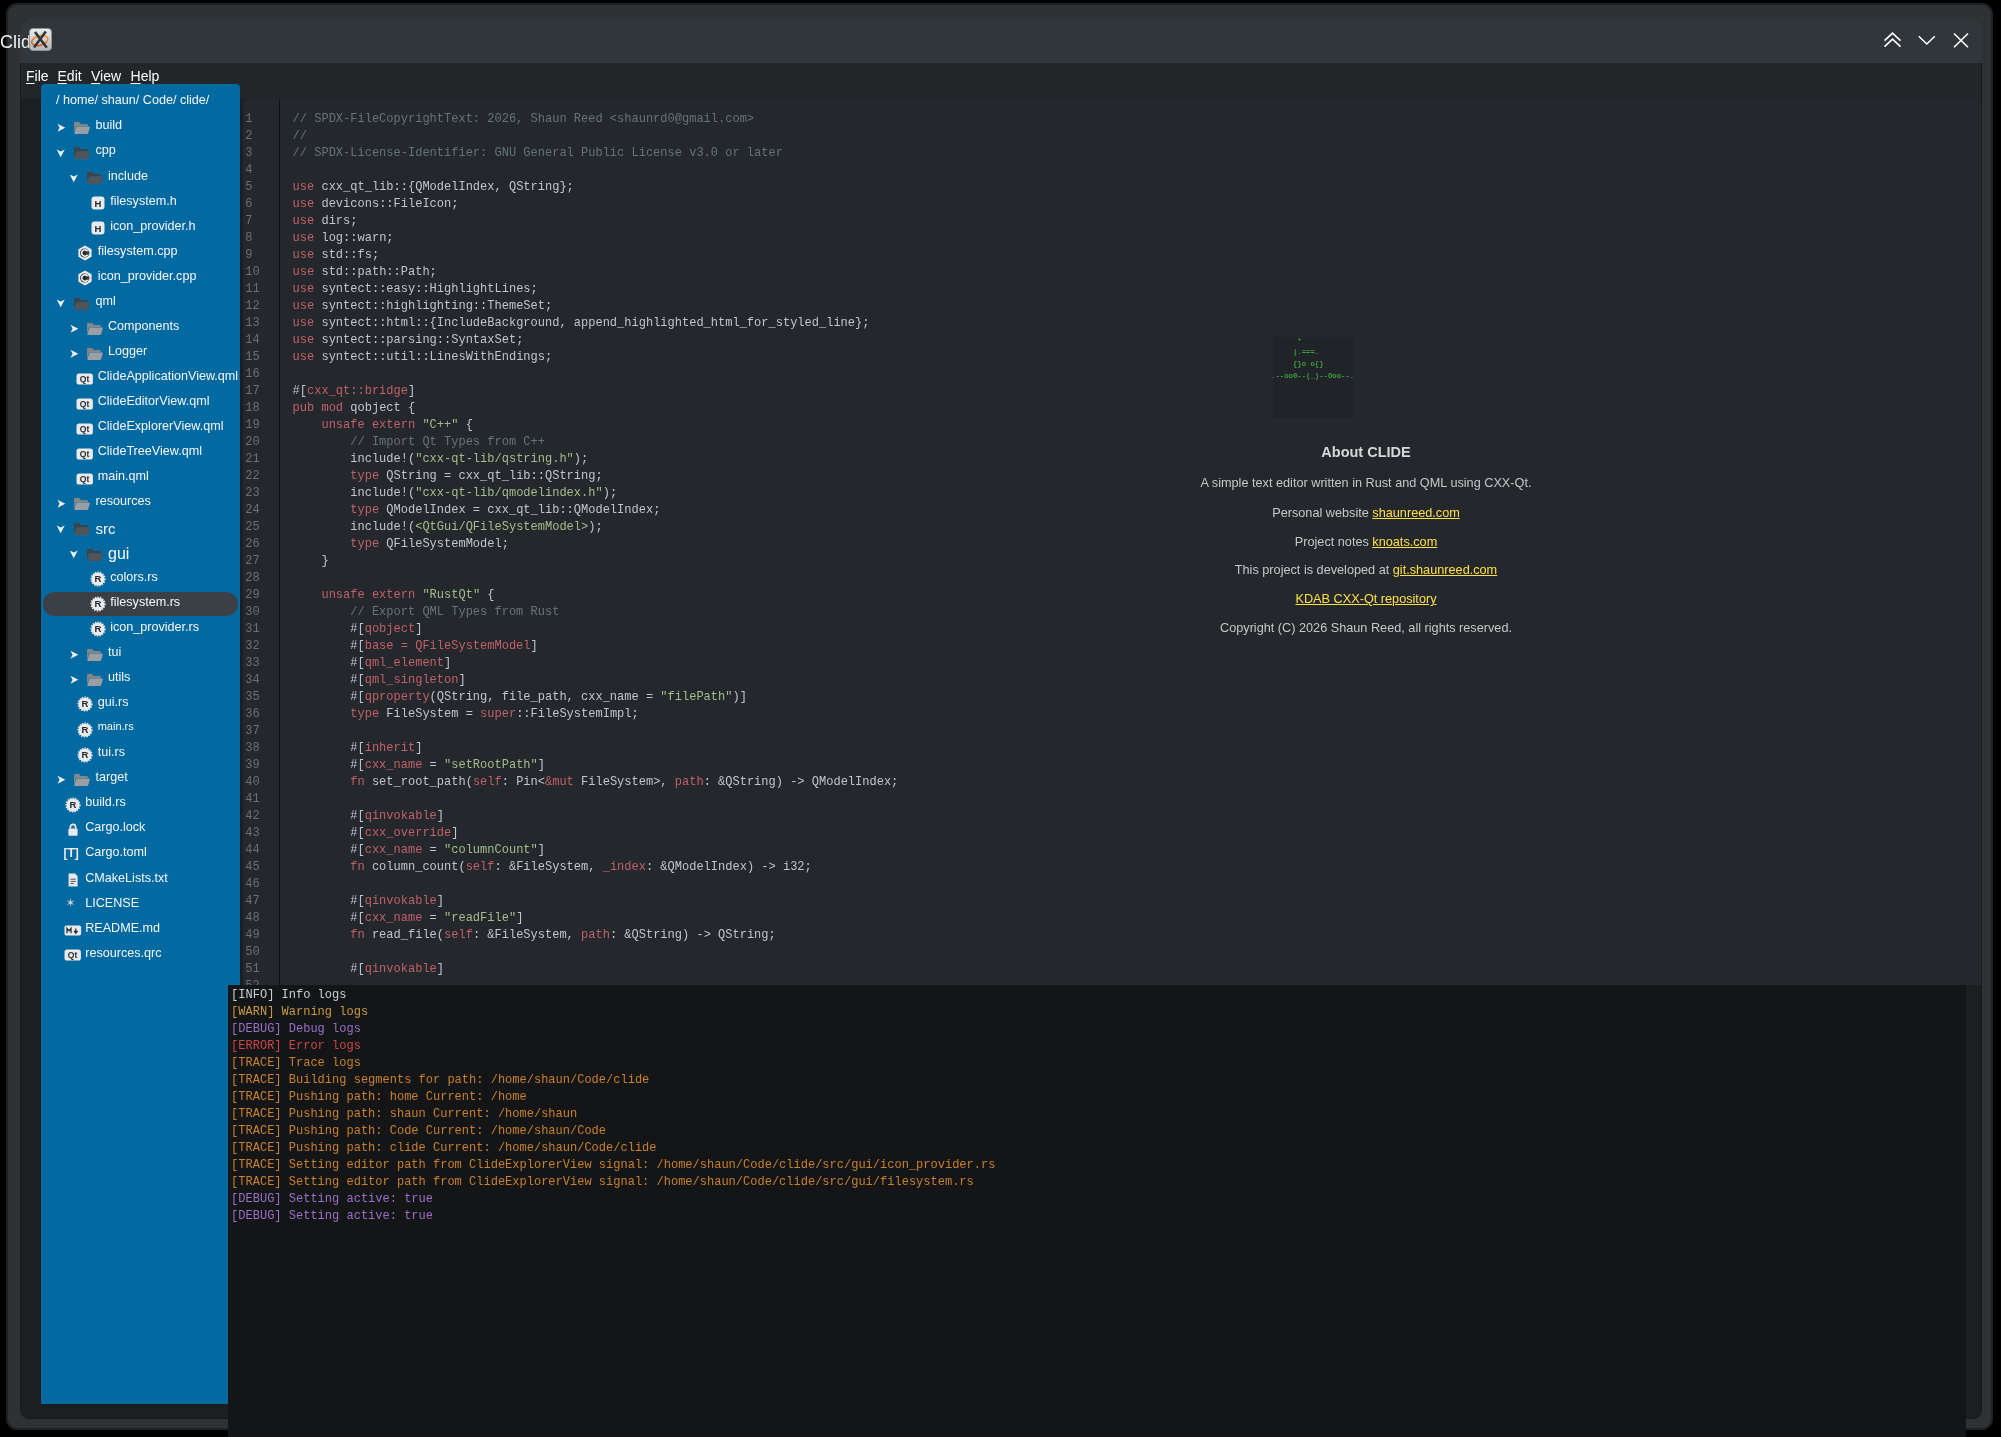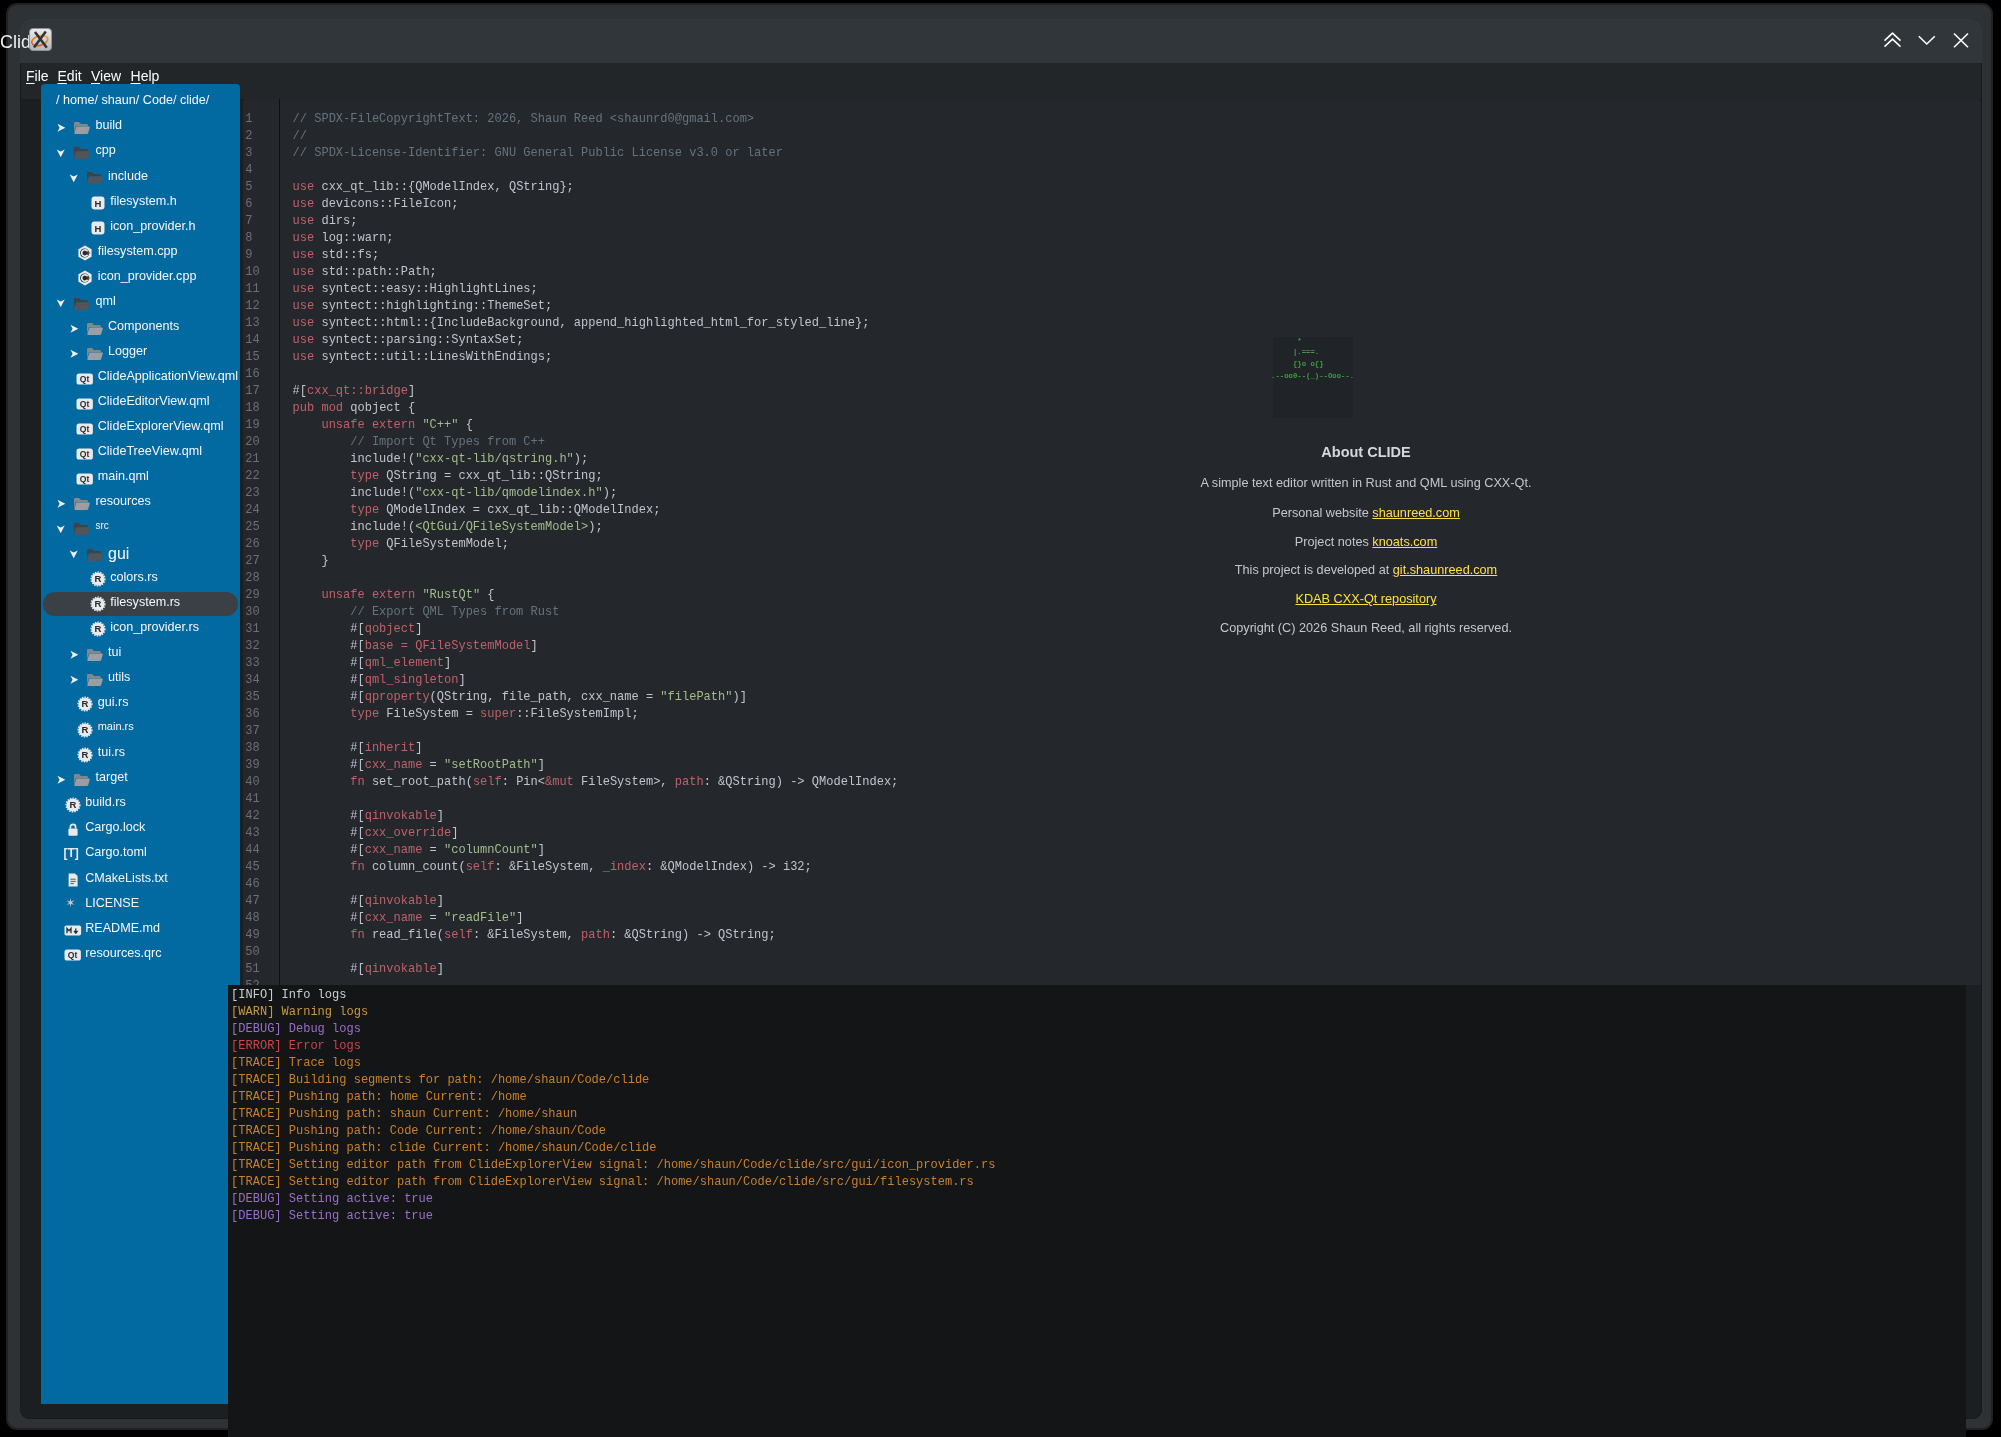--- a/index.html
+++ b/index.html
@@ -177,21 +177,21 @@
         <path d="M3.4 14.1 Q2.1 14.1 2.4 12.9 L4 7.5 Q4.3 6.4 5.5 6.4 H16.9 Q18.1 6.4 17.8 7.6 L16.2 13 Q15.9 14.1 14.7 14.1 Z" fill="#9b9fa3"></path>
       </svg>
 <div class="ab" style="left:95.5px;top:509.4px;color:#f6f7f7;font-size:12.6px;white-space:nowrap">resources</div>
 <svg class="ab" style="left:56.0px;top:539.8px" width="10" height="9">
         <path d="M0.7 0.5 L4.7 2.6 L8.7 0.5 L4.7 8.3 Z" fill="#eff0f1"></path>
       </svg>
 <svg class="ab" style="left:72.0px;top:536.4px" width="19" height="16">
         <path d="M2 12.5 V3.1 Q2 1.9 3.2 1.9 H7.1 L8.9 4.1 H14.5 Q15.9 4.1 15.9 5.5 V6.3 H5 Q3.8 6.3 3.5 7.4 Z" fill="#3f4347"></path>
         <path d="M3.4 14.1 Q2.1 14.1 2.4 12.9 L4 7.5 Q4.3 6.4 5.5 6.4 H16.9 Q18.1 6.4 17.8 7.6 L16.2 13 Q15.9 14.1 14.7 14.1 Z" fill="#515559"></path>
       </svg>
-<div class="ab" style="left:95.5px;top:534.5px;color:#f6f7f7;font-size:10px;white-space:nowrap">src</div>
+<div class="ab" style="left:95.5px;top:534.5px;color:#f6f7f7;font-size:15px;white-space:nowrap">src</div>
 <svg class="ab" style="left:68.5px;top:564.9px" width="10" height="9">
         <path d="M0.7 0.5 L4.7 2.6 L8.7 0.5 L4.7 8.3 Z" fill="#eff0f1"></path>
       </svg>
 <svg class="ab" style="left:84.5px;top:561.5px" width="19" height="16">
         <path d="M2 12.5 V3.1 Q2 1.9 3.2 1.9 H7.1 L8.9 4.1 H14.5 Q15.9 4.1 15.9 5.5 V6.3 H5 Q3.8 6.3 3.5 7.4 Z" fill="#3f4347"></path>
         <path d="M3.4 14.1 Q2.1 14.1 2.4 12.9 L4 7.5 Q4.3 6.4 5.5 6.4 H16.9 Q18.1 6.4 17.8 7.6 L16.2 13 Q15.9 14.1 14.7 14.1 Z" fill="#515559"></path>
       </svg>
 <div class="ab" style="left:108.0px;top:559.6px;color:#f6f7f7;font-size:16px;white-space:nowrap">gui</div>
 <svg class="ab" style="left:89.5px;top:586.13px" width="16" height="16">
         <circle cx="8" cy="8" r="6.6" fill="#e9eaeb"></circle>

